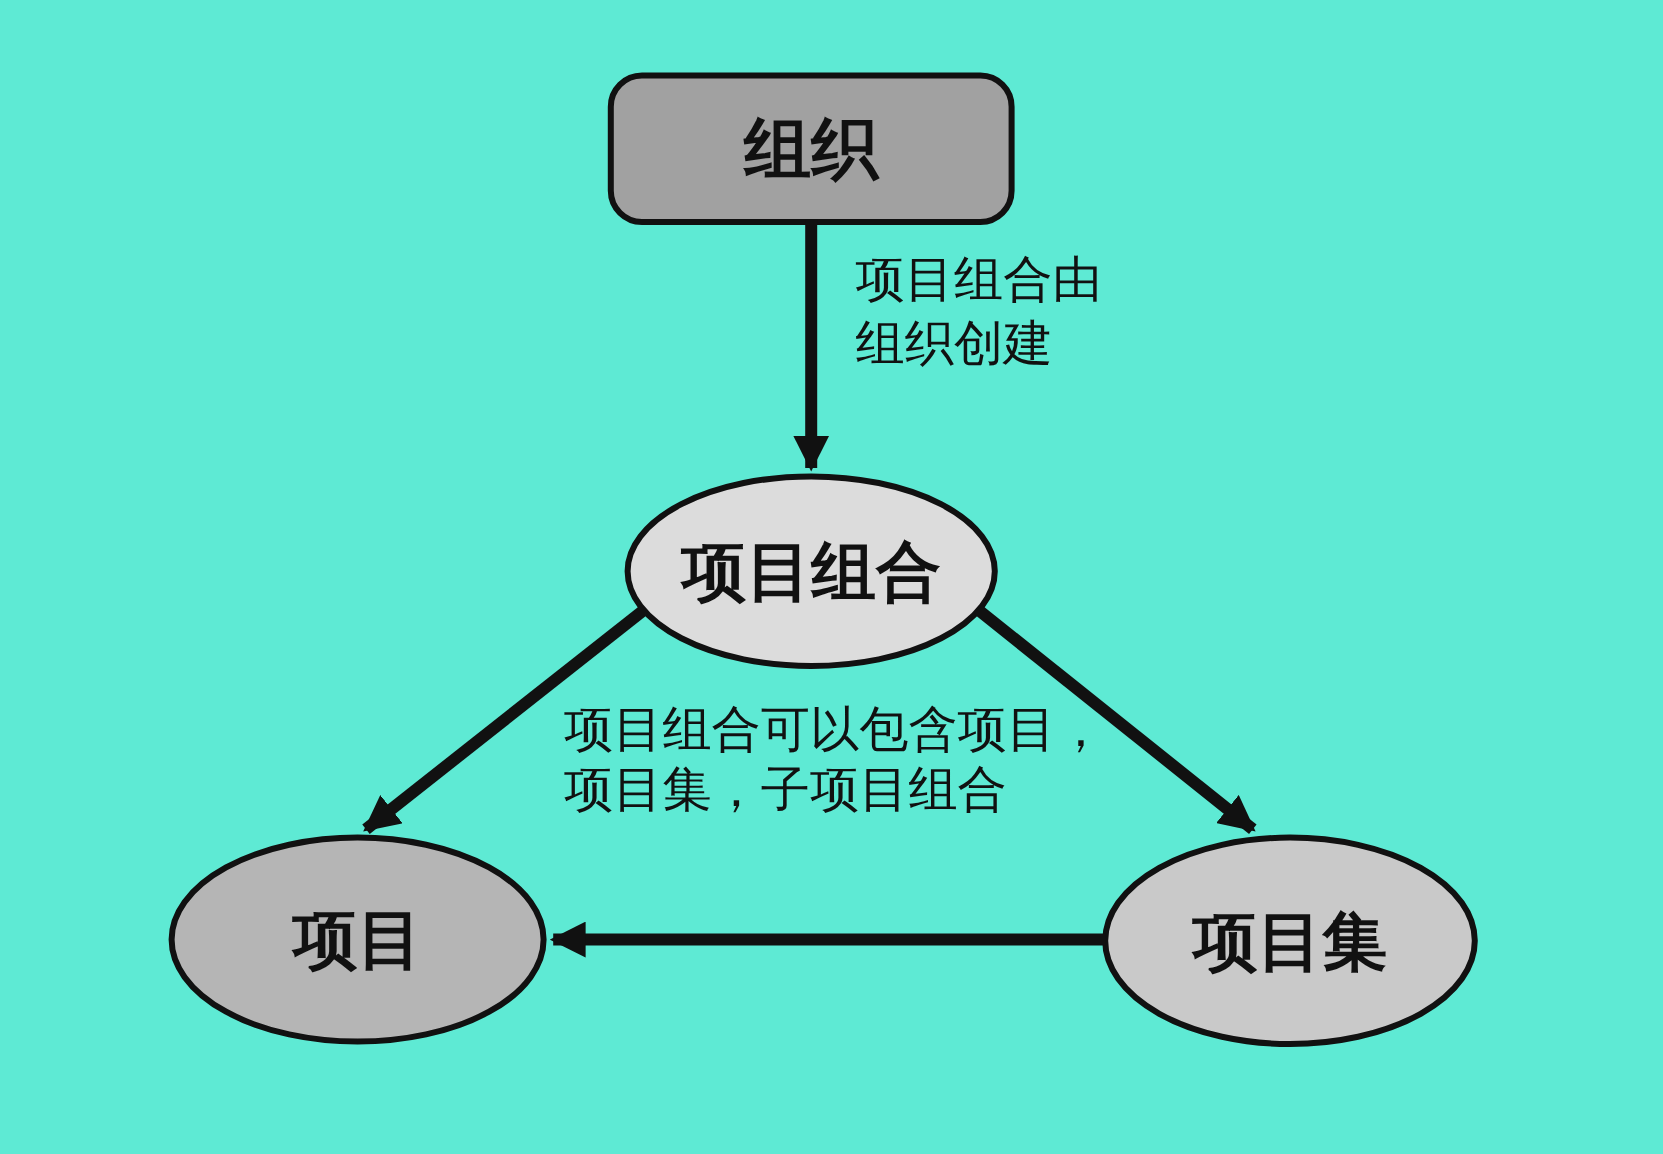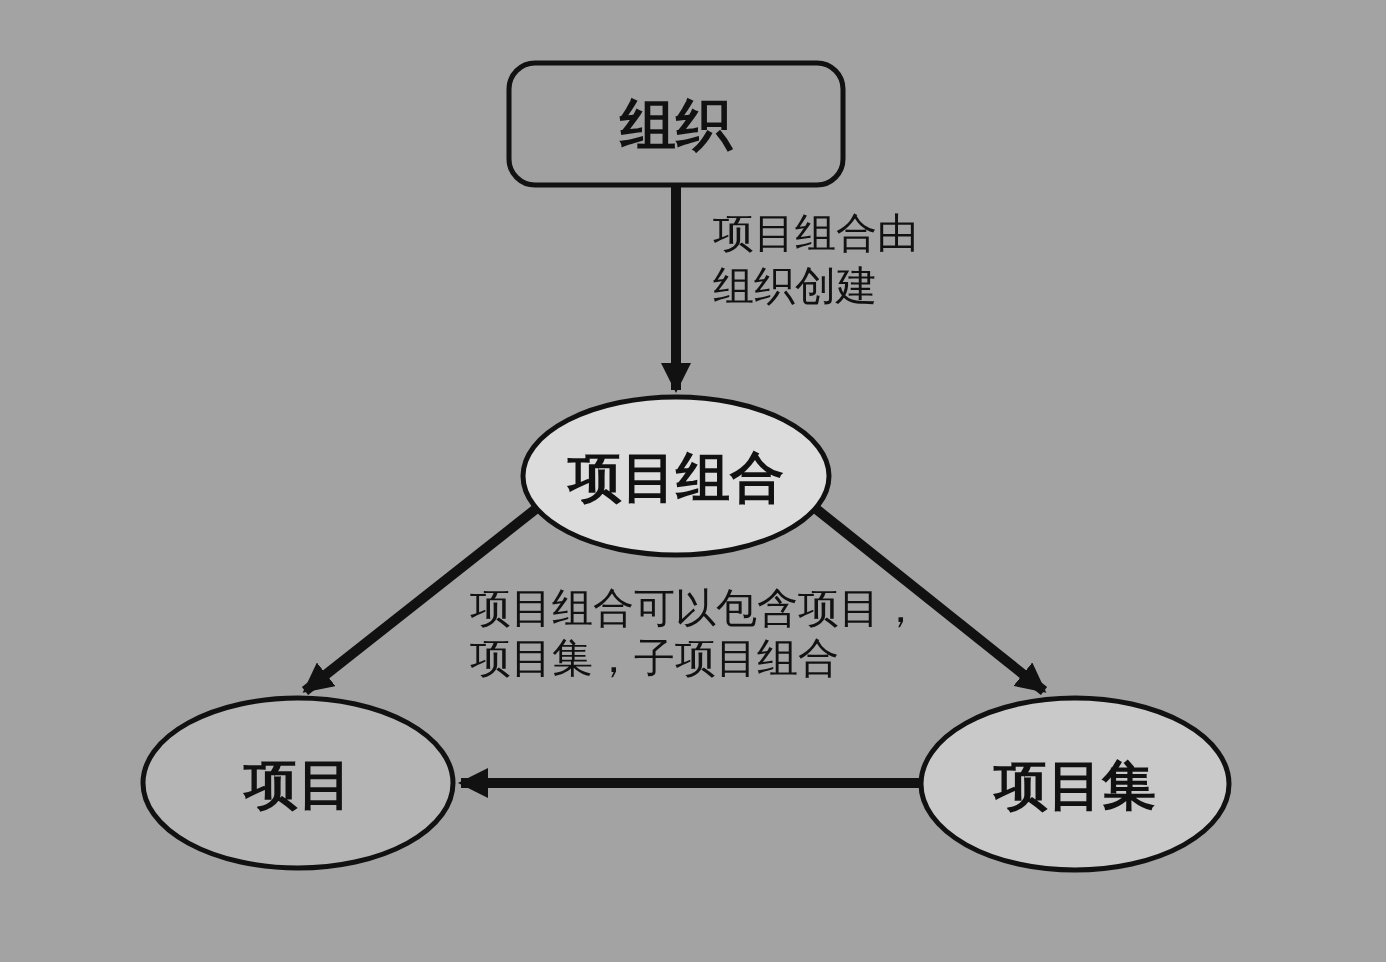--- a/index.html
+++ b/index.html
@@ -4,21 +4,21 @@
 <style>
   html, body {
     margin: 0;
     padding: 0;
     background: #ffffff;
   }
   .canvas {
     position: relative;
     width: 1386px;
     height: 962px;
-    background: #a3a3a3;
+    background: #5eead4;
     font-family: "Liberation Sans", "DejaVu Sans", sans-serif;
     overflow: hidden;
   }
   svg { display: block; }
   .node-label {
     font-family: "Liberation Sans", "DejaVu Sans", sans-serif;
     font-weight: bold;
     text-anchor: middle;
   }
   .edge-label {

